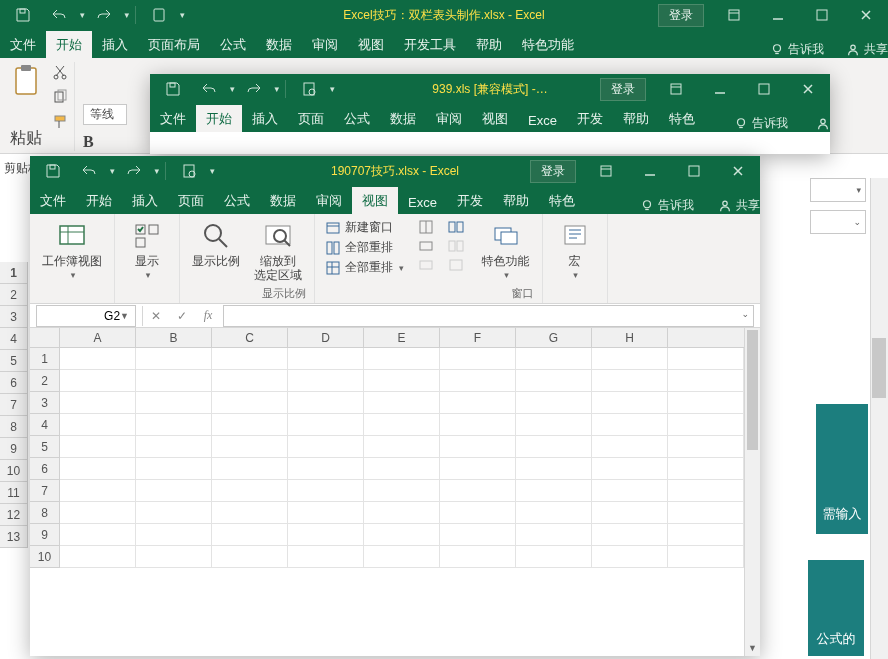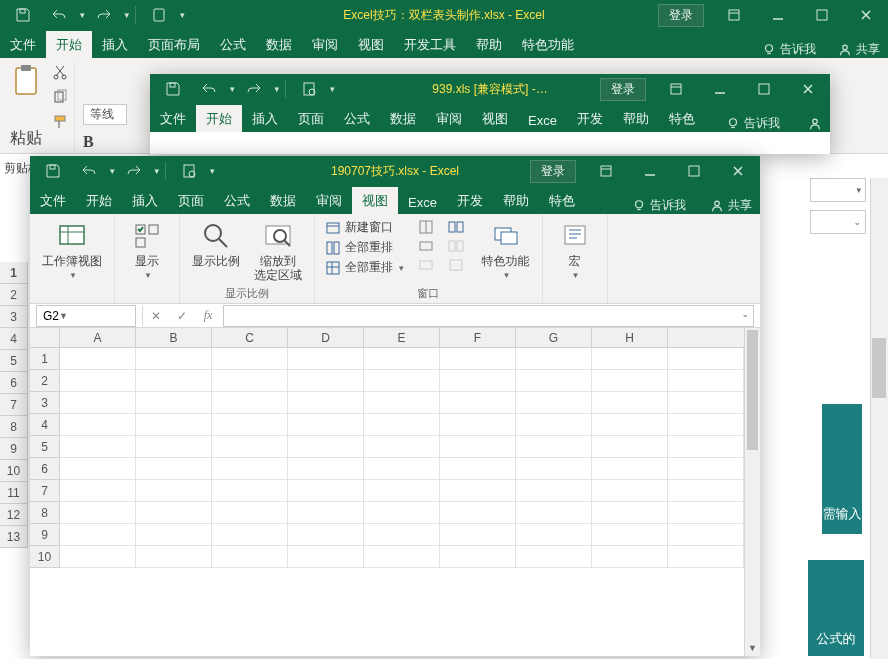--- a/index.html
+++ b/index.html
@@ -14,27 +14,27 @@
 .tb-btn { width:44px; height:30px; display:flex; align-items:center; justify-content:center; color:#cfe5da; }
 .tb-btn.small { width:34px; }
 .tb-login { background:#266f4e; padding:2px 10px; font-size:12px; color:#e8f3ed; border:1px solid #4a8a6a; margin-right:8px; }
 .tb-icon { width:16px; height:16px; fill:#cfe5da; }
 .qat-sep { width:1px; height:18px; background:#3a8563; margin:0 4px; }
 
 
 .tabrow { background:#0e6a43; display:flex; align-items:flex-end; height:28px; font-size:13px; color:#e8f3ed; }
 .tabrow .tab { padding:5px 10px 4px; cursor:default; white-space:nowrap; }
 .tabrow .tab.active { background:#f3f2f1; color:#0e6a43; }
-.tabrow .rt { margin-left:auto; display:flex; align-items:center; gap:4px; padding-right:8px; }
+.tabrow .rt { margin-left:auto; display:flex; align-items:center; gap:4px; }
 .tabrow .rt-item { display:flex; align-items:center; gap:3px; font-size:12px; color:#d8ece2; }
 .rt-ico { width:14px; height:14px; stroke:#cfe5da; fill:none; stroke-width:1.4; }
 
 
 .ribbon { background:#f3f2f1; border-bottom:1px solid #d6d6d6; display:flex; font-size:12px; color:#444; }
-.grp { display:flex; flex-direction:column; align-items:center; padding:4px 8px 2px; border-right:1px solid #e1e1e1; }
+.grp { display:flex; flex-direction:column; align-items:flex-end; padding:4px 8px 2px; border-right:1px solid #e1e1e1; }
 .grp .grp-content { display:flex; align-items:flex-start; gap:6px; flex:1; }
 .grp .grp-label { font-size:11px; color:#6a6a6a; padding:2px 0 0; }
 .big-btn { display:flex; flex-direction:column; align-items:center; gap:2px; padding:2px 4px; min-width:48px; }
 .big-btn .big-ico { width:32px; height:32px; }
 .big-btn .lbl { font-size:12px; text-align:center; line-height:14px; }
 .small-row { display:flex; align-items:center; gap:4px; padding:1px 2px; font-size:12px; }
 .small-ico { width:16px; height:16px; }
 .stack { display:flex; flex-direction:column; gap:1px; }
 .caret { font-size:9px; color:#666; margin-left:2px; }
 
@@ -43,21 +43,21 @@
 .clip-left { display:flex; flex-direction:column; align-items:center; justify-content:space-between; height:100%; padding:2px 4px; }
 .clip-left .paste-ico { width:28px; height:34px; }
 .clip-left .lbl { font-size:16px; }
 .clip-mid { display:flex; flex-direction:column; gap:6px; padding:2px 6px; }
 .font-box { display:flex; align-items:center; gap:4px; }
 .font-name { border:1px solid #c8c8c8; background:#fff; padding:1px 6px; font-size:12px; width:44px; }
 .bold { font-weight:bold; font-family:"Times New Roman",serif; font-size:16px; }
 
 
 .fbar { display:flex; align-items:center; height:24px; border-bottom:1px solid #d6d6d6; background:#fff; font-size:12px; }
-.namebox { width:100px; height:22px; border:1px solid #c8c8c8; margin:0 6px; padding:0 6px; display:flex; align-items:center; justify-content:flex-start; background:#fff; }
+.namebox { width:100px; height:22px; border:1px solid #c8c8c8; margin:0 6px; padding:0 6px; display:flex; align-items:center; justify-content:flex-end; background:#fff; }
 .namebox .dd { color:#666; font-size:9px; }
 .fbar-sep { width:1px; height:20px; background:#d6d6d6; }
 .fbar-btn { width:26px; display:flex; align-items:center; justify-content:center; color:#888; }
 .fbar-input { flex:1; border:1px solid #c8c8c8; height:22px; margin:0 6px 0 2px; background:#fff; position:relative; }
 .fbar-input .exp { position:absolute; right:4px; top:3px; font-size:9px; color:#666; }
 
 
 .grid-wrap { position:relative; flex:1; overflow:hidden; background:#fff; }
 .colheads { display:flex; height:20px; background:#f0f0f0; border-bottom:1px solid #d0d0d0; }
 .colheads .corner { width:30px; border-right:1px solid #d0d0d0; background:#f0f0f0; }
@@ -247,21 +247,21 @@
       </div>
     <div style="height:8px"></div>
     <div style="height:24px; border:1px solid #c8c8c8; background:#fff; display:flex; align-items:center; justify-content:flex-end; padding-right:4px;">
         <span class="caret">⌄</span>
       </div>
   </div>
   <div style="position:absolute; right:0; top:178px; bottom:0; width:18px; background:#f0f0f0; border-left:1px solid #d6d6d6">
     <div style="position:absolute; right:2px; top:160px; width:14px; height:60px; background:#c8c8c8"></div>
   </div>
 
-  <div class="teal-box" style="right:26px; top:404px; width:40px; height:130px; writing-mode:horizontal-tb; padding-top:90px;">
+  <div class="teal-box" style="right:20px; top:404px; width:52px; height:130px; writing-mode:horizontal-tb; padding-top:90px;">
     <span>需输入</span>
   </div>
   <div class="teal-box" style="right:24px; top:560px; width:56px; height:96px; align-items:flex-end; padding-bottom:8px;">
     <span>公式的</span>
   </div>
 </div>
 
 <div class="window" style="left:150px; top:74px; width:680px; height:80px;">
   <div class="titlebar">
     <div class="tb-left">

